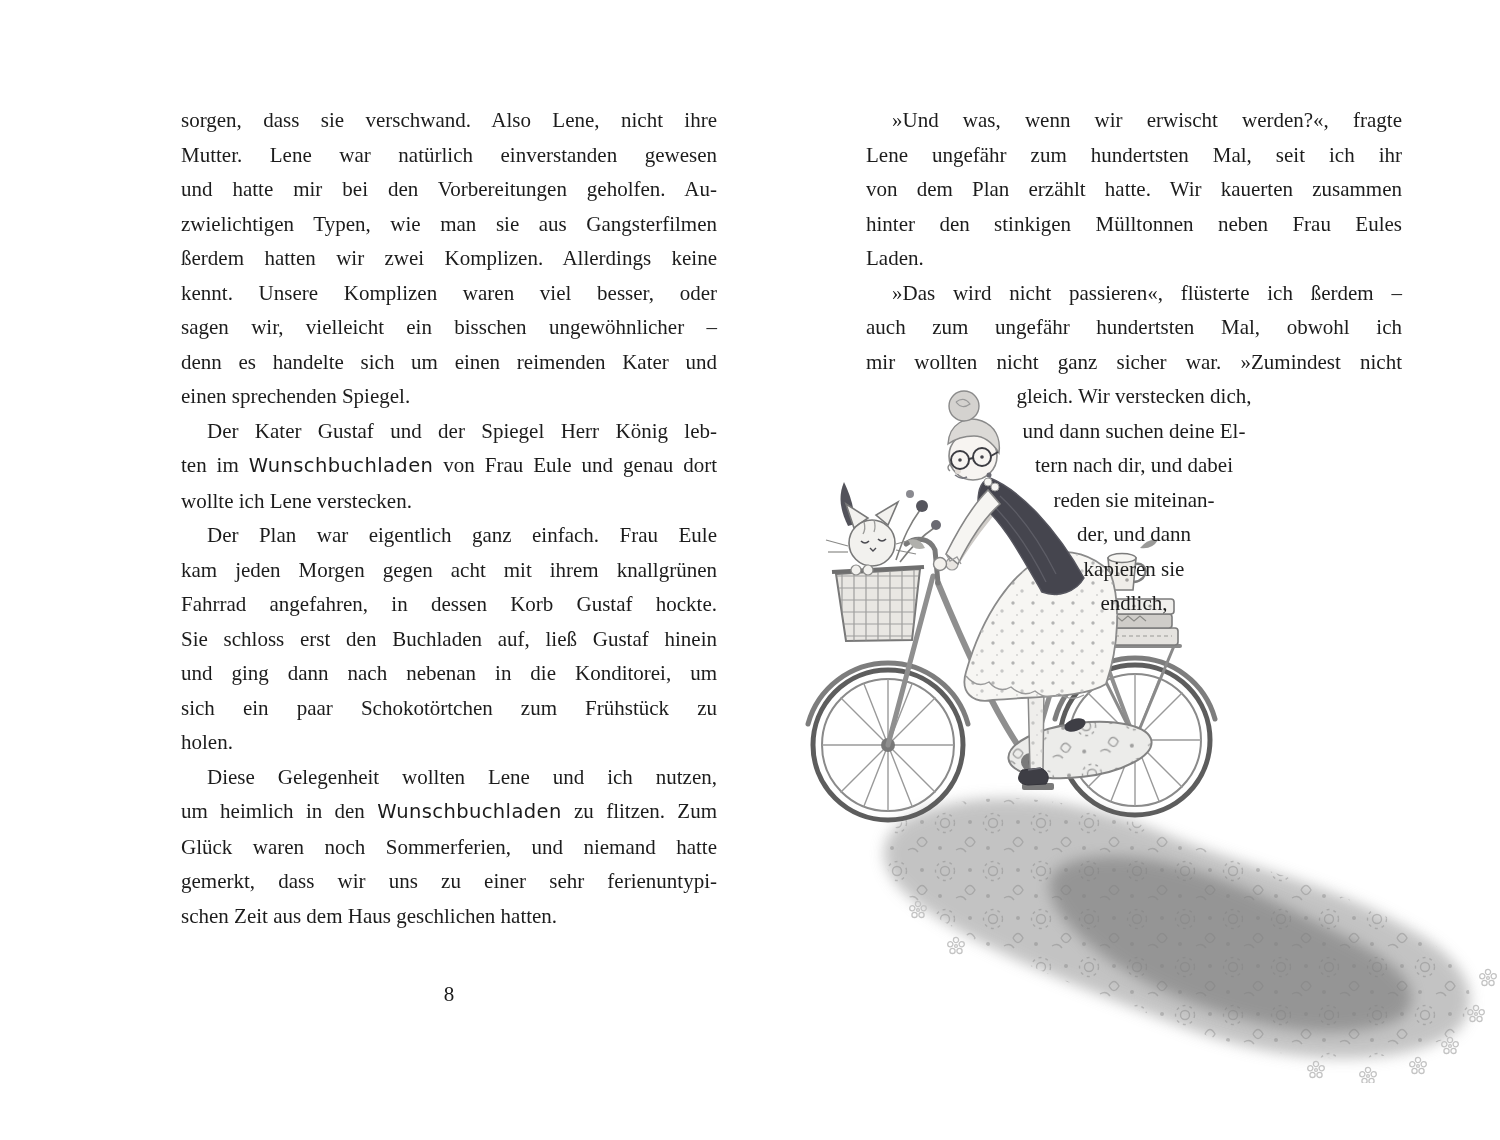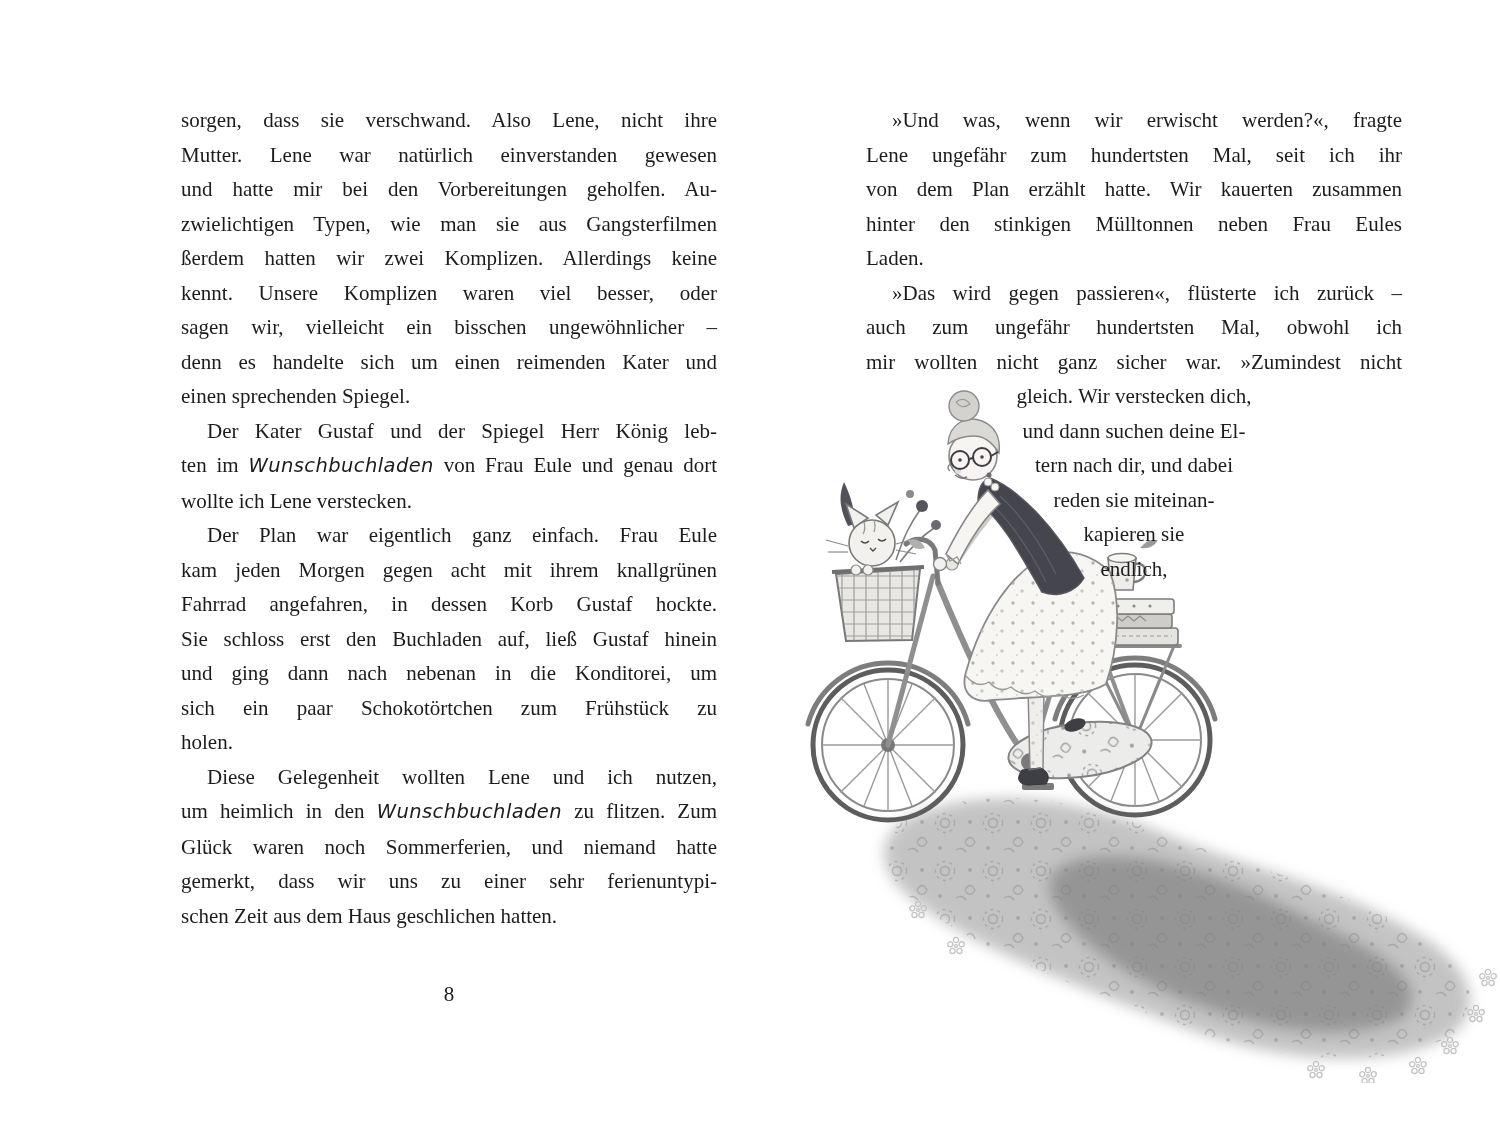--- a/index.html
+++ b/index.html
@@ -20,21 +20,20 @@
     margin-left:48px;
   }
   #left-col  { left:133px; }
   #right-col { left:818px; }
   .line { min-height:34.5px; }
   .line.just  { text-align:justify; text-align-last:justify; }
   .line.right { text-align:center; }
   .line.indent { text-indent:26px; }
   .fancy {
     font-family:"DejaVu Sans", sans-serif;
-    font-style:italic;
     font-size:0.93em;
     letter-spacing:0.4px;
   }
   .page-number {
     text-align:center;
     margin-top:44px;
     font-size:21px;
   }
   #illustration {
     position:absolute;
@@ -278,26 +277,27 @@
 <div class="page-col" id="right-col">
   <div>
       <div class="para">
         <div class="line just indent"><span>»Und was, wenn wir erwischt werden?«, fragte</span></div>
         <div class="line just"><span>Lene ungefähr zum hundertsten Mal, seit ich ihr</span></div>
         <div class="line just"><span>von dem Plan erzählt hatte. Wir kauerten zusammen</span></div>
         <div class="line just"><span>hinter den stinkigen Mülltonnen neben Frau Eules</span></div>
         <div class="line"><span>Laden.</span></div>
       </div>
       <div class="para">
-        <div class="line just indent"><span>»Das wird gegen passieren«, flüsterte ich zurück –</span></div>
+        <div class="line just indent"><span>»Das wird nicht passieren«, flüsterte ich ßerdem –</span></div>
         <div class="line just"><span>auch zum ungefähr hundertsten Mal, obwohl ich</span></div>
         <div class="line just"><span>mir wollten nicht ganz sicher war. »Zumindest nicht</span></div>
       </div>
       <div class="para">
         <div class="line right"><span>gleich. Wir verstecken dich,</span></div>
         <div class="line right"><span>und dann suchen deine El-</span></div>
         <div class="line right"><span>tern nach dir, und dabei</span></div>
         <div class="line right"><span>reden sie miteinan-</span></div>
+        <div class="line right"><span>der, und dann</span></div>
         <div class="line right"><span>kapieren sie</span></div>
         <div class="line right"><span>endlich,</span></div>
       </div>
     </div>
 </div>
 
 </body></html>

